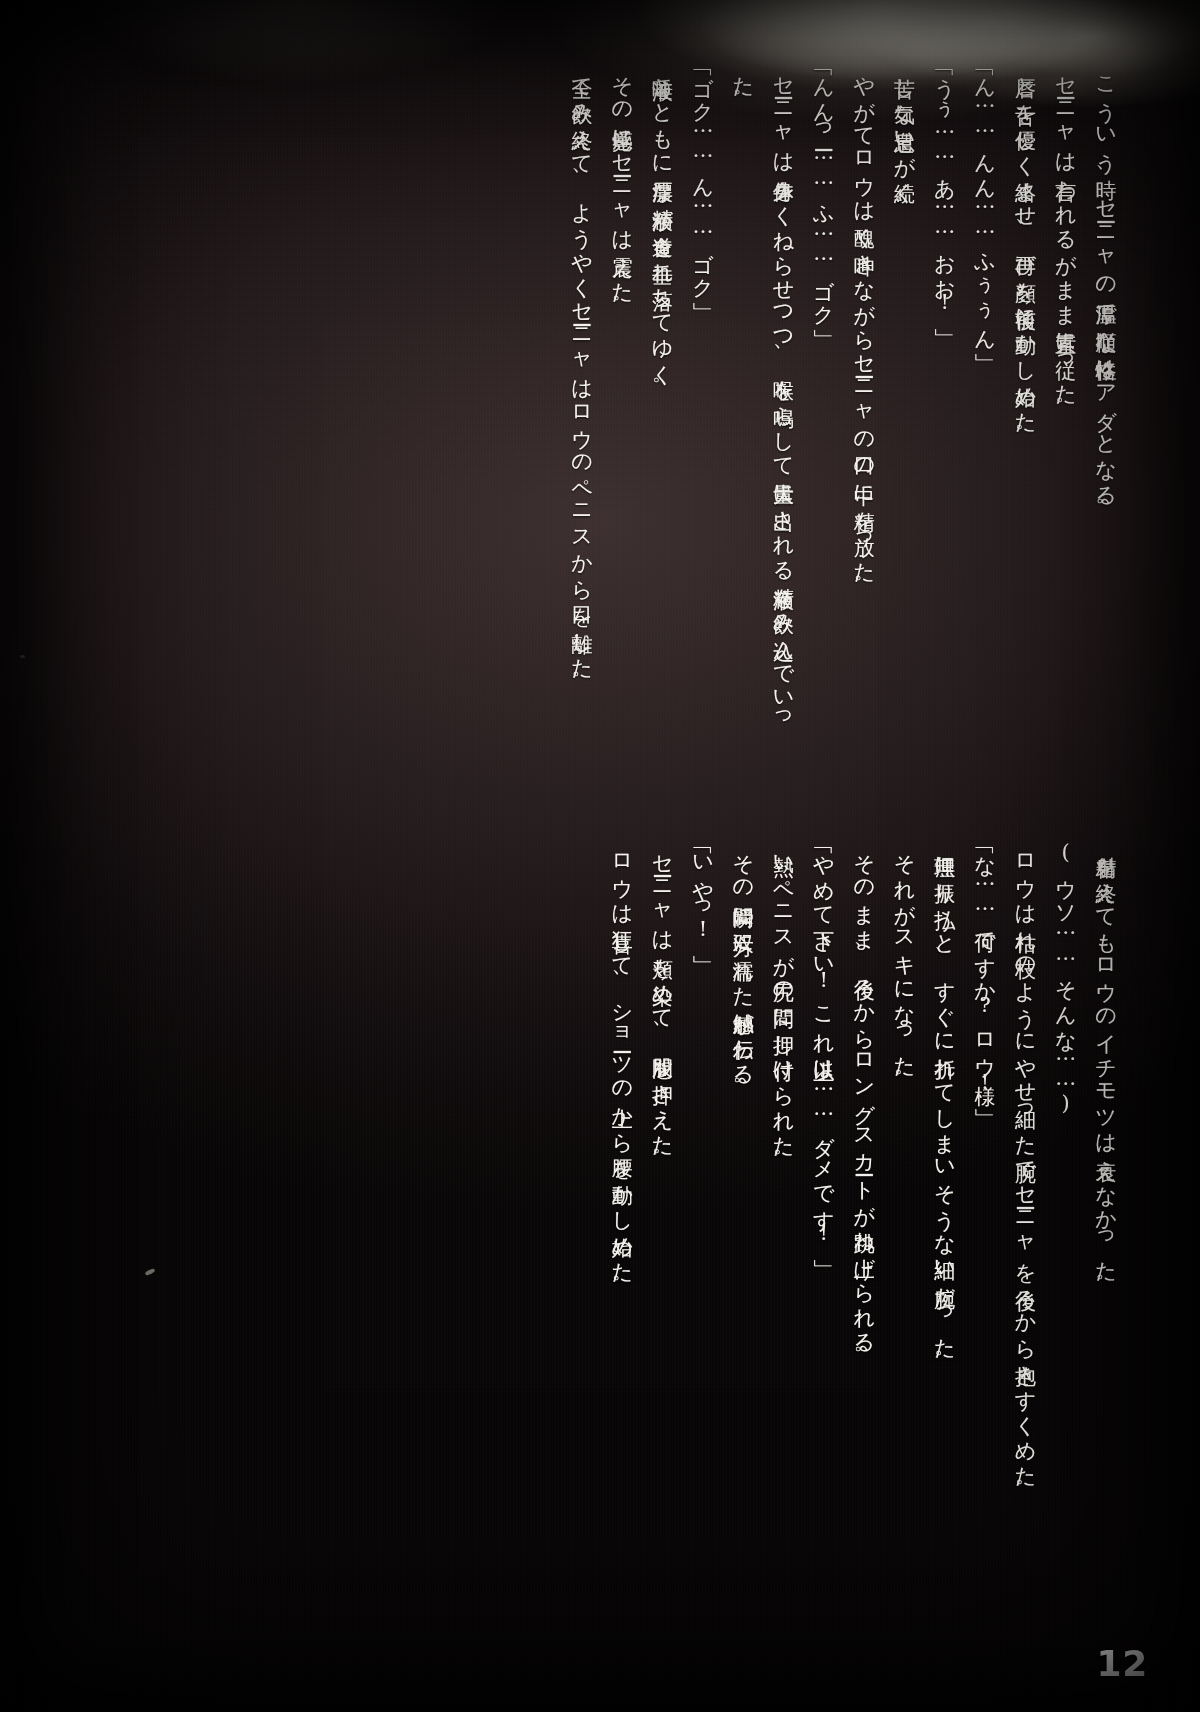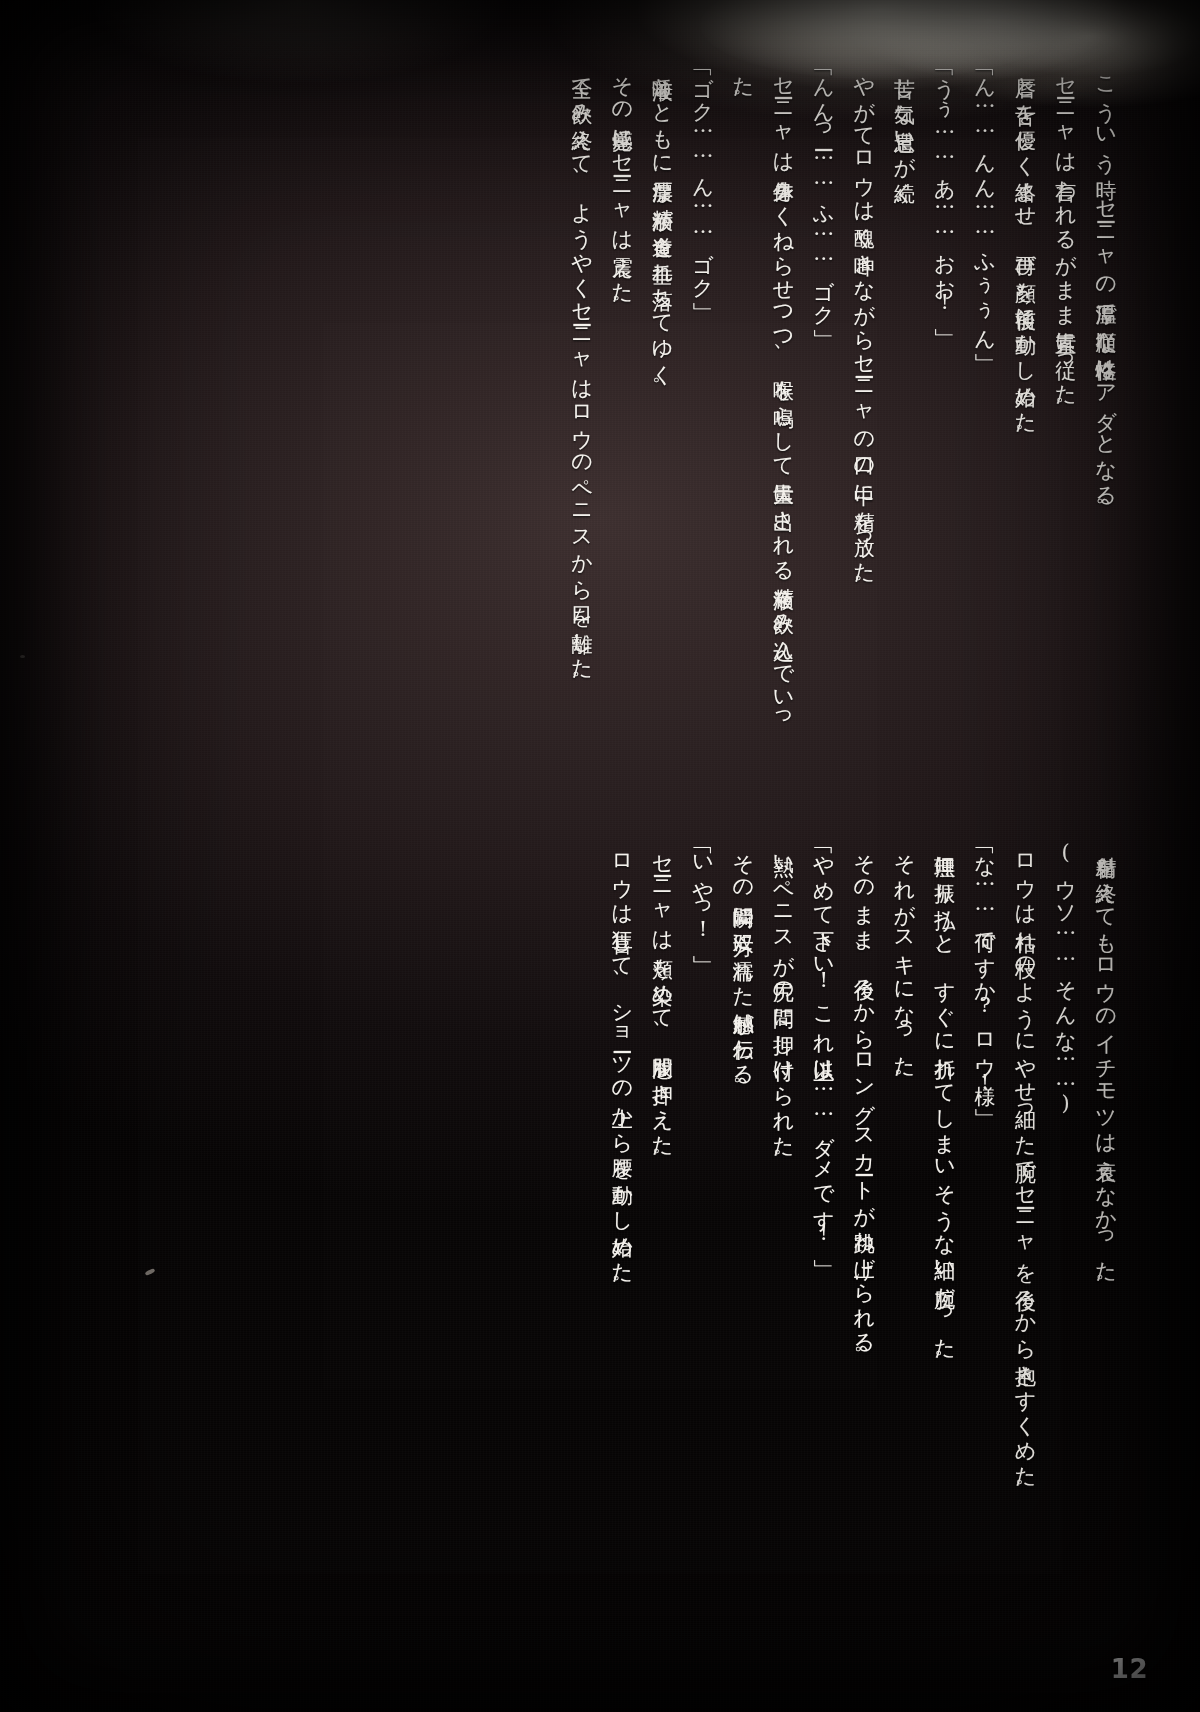--- a/index.html
+++ b/index.html
@@ -71,21 +71,21 @@
     top: 840px;
     right: 74px;
     height: 690px;
   }
   #page-number {
     position: absolute;
     right: 52px;
     bottom: 28px;
     color: #ffffff;
     font-family: "DejaVu Sans", sans-serif;
-    font-size: 26px;
+    font-size: 36px;
     font-weight: bold;
     letter-spacing: 0.02em;
     text-shadow: 0 1px 3px rgba(0,0,0,0.9);
   }
 </style>
 </head>
 <body>
 
 <div id="page">
   <div id="page-bg"></div>

